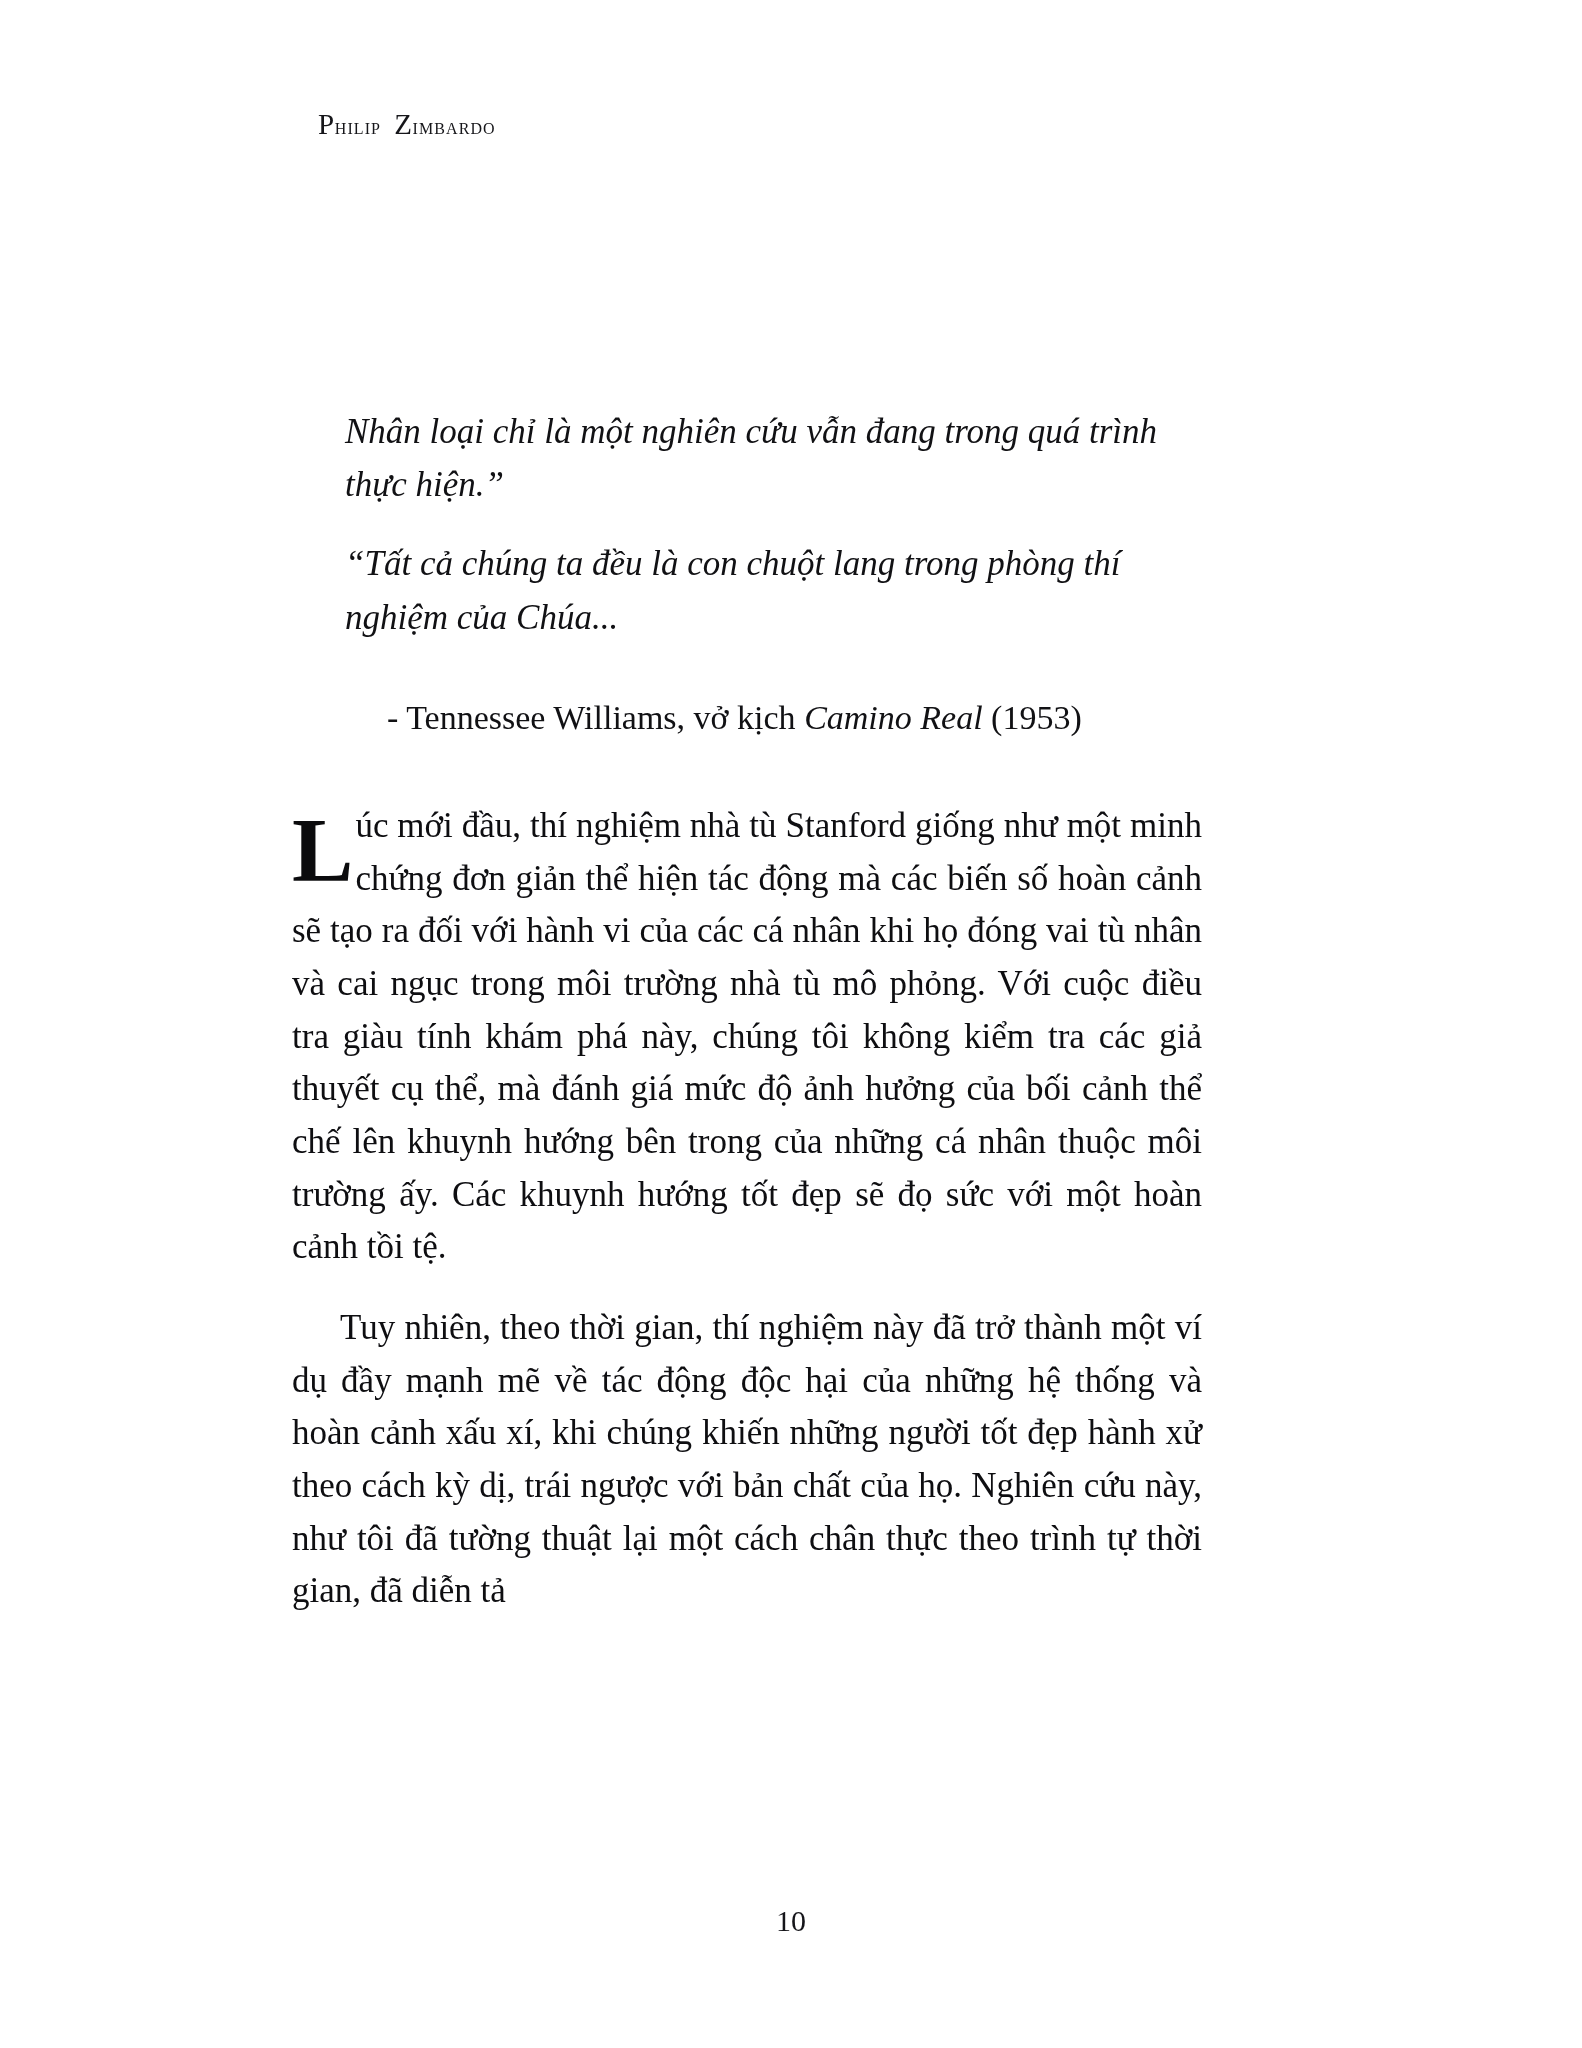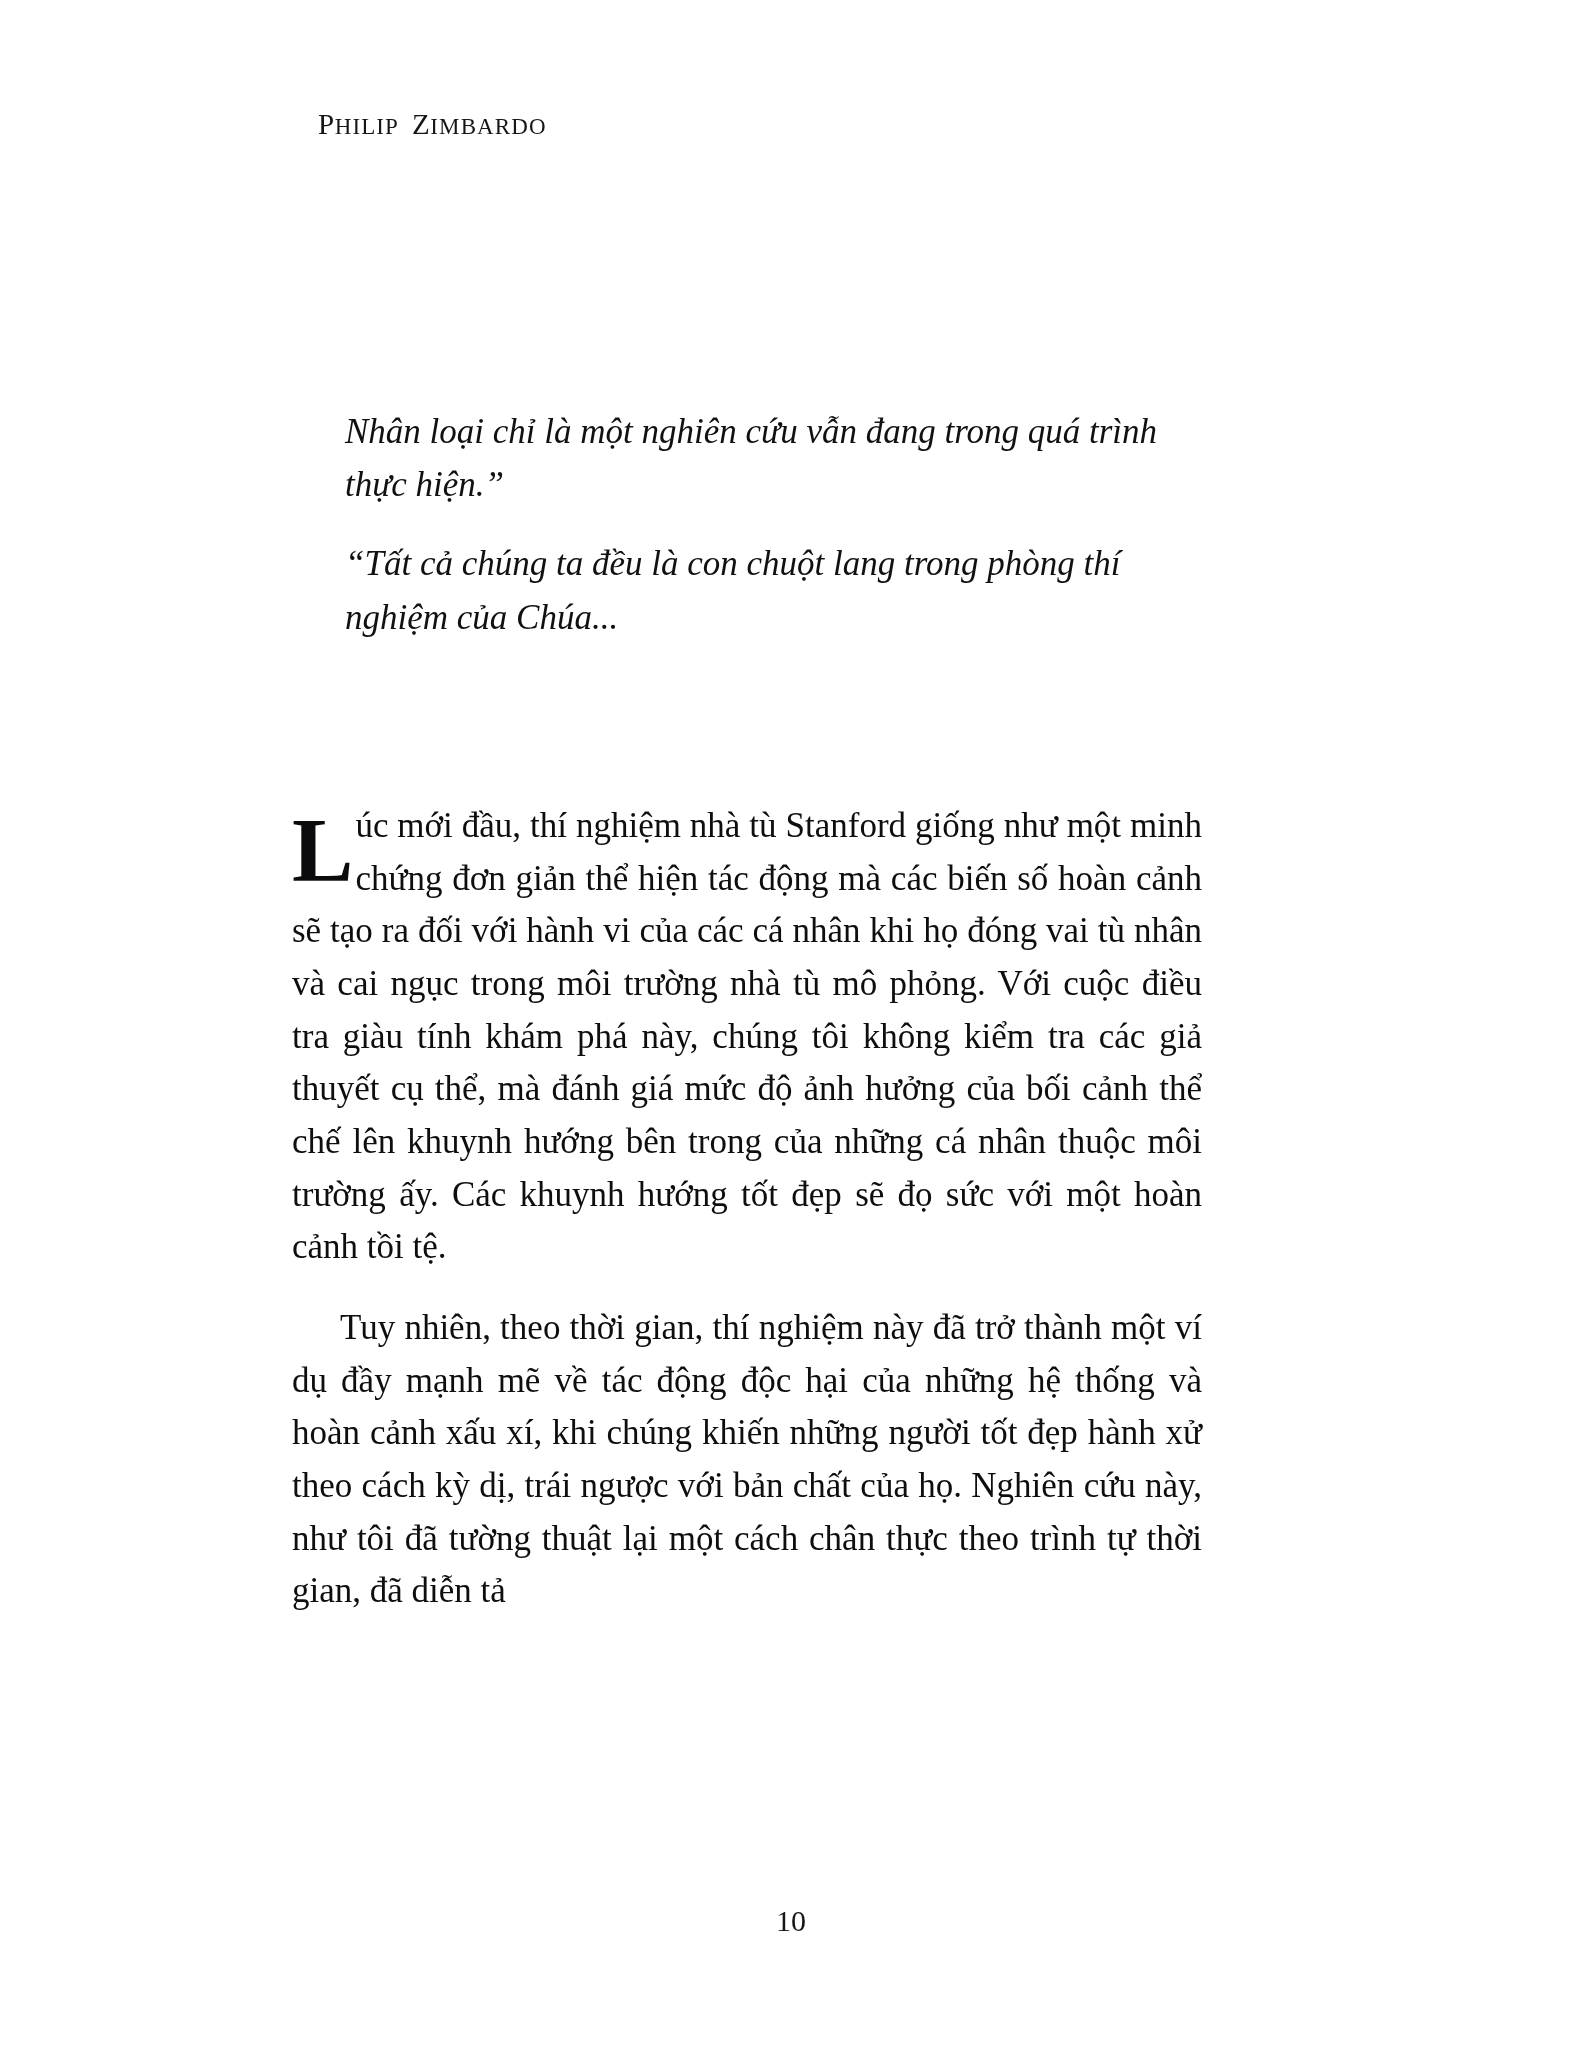--- a/index.html
+++ b/index.html
@@ -26,21 +26,21 @@
     font-family: "Liberation Serif", "DejaVu Serif", serif;
     font-size: 25px;
     letter-spacing: 0.6px;
     color: #16161a;
     white-space: nowrap;
   }
   .running-head .smallcaps-first {
     font-size: 29px;
   }
   .running-head .smallcaps-rest {
-    font-size: 23px;
+    font-size: 16px;
     letter-spacing: 1.1px;
   }
   .running-head .gap {
     display: inline-block;
     width: 13px;
   }
 
   
   .epigraph {
     position: absolute;
@@ -134,20 +134,23 @@
 
   <div class="running-head">
     <span class="smallcaps-first">P</span><span class="smallcaps-rest">HILIP</span><span class="gap"></span><span class="smallcaps-first">Z</span><span class="smallcaps-rest">IMBARDO</span>
   </div>
 
   <div class="epigraph">
     <p>Nhân loại chỉ là một nghiên cứu vẫn đang trong quá trình thực hiện.”</p>
     <p>“Tất cả chúng ta đều là con chuột lang trong phòng thí nghiệm của Chúa...</p>
   </div>
 
+  <div class="attribution">
+    <span>- Tennessee Williams, vở kịch </span><span class="title-italic">Camino Real</span><span> (1953)</span>
+  </div>
 
   <div class="body-text">
     <p class="dropcap-para"><span class="dropcap">L</span><span>úc mới đầu, thí nghiệm nhà tù Stanford giống như một minh chứng đơn giản thể hiện tác động mà các biến số hoàn cảnh sẽ tạo ra đối với hành vi của các cá nhân khi họ đóng vai tù nhân và cai ngục trong môi trường nhà tù mô phỏng. Với cuộc điều tra giàu tính khám phá này, chúng tôi không kiểm tra các giả thuyết cụ thể, mà đánh giá mức độ ảnh hưởng của bối cảnh thể chế lên khuynh hướng bên trong của những cá nhân thuộc môi trường ấy. Các khuynh hướng tốt đẹp sẽ đọ sức với một hoàn cảnh tồi tệ.</span></p>
     <p>Tuy nhiên, theo thời gian, thí nghiệm này đã trở thành một ví dụ đầy mạnh mẽ về tác động độc hại của những hệ thống và hoàn cảnh xấu xí, khi chúng khiến những người tốt đẹp hành xử theo cách kỳ dị, trái ngược với bản chất của họ. Nghiên cứu này, như tôi đã tường thuật lại một cách chân thực theo trình tự thời gian, đã diễn tả</p>
   </div>
 
   <div class="folio">10</div>
 
 </div>
 

